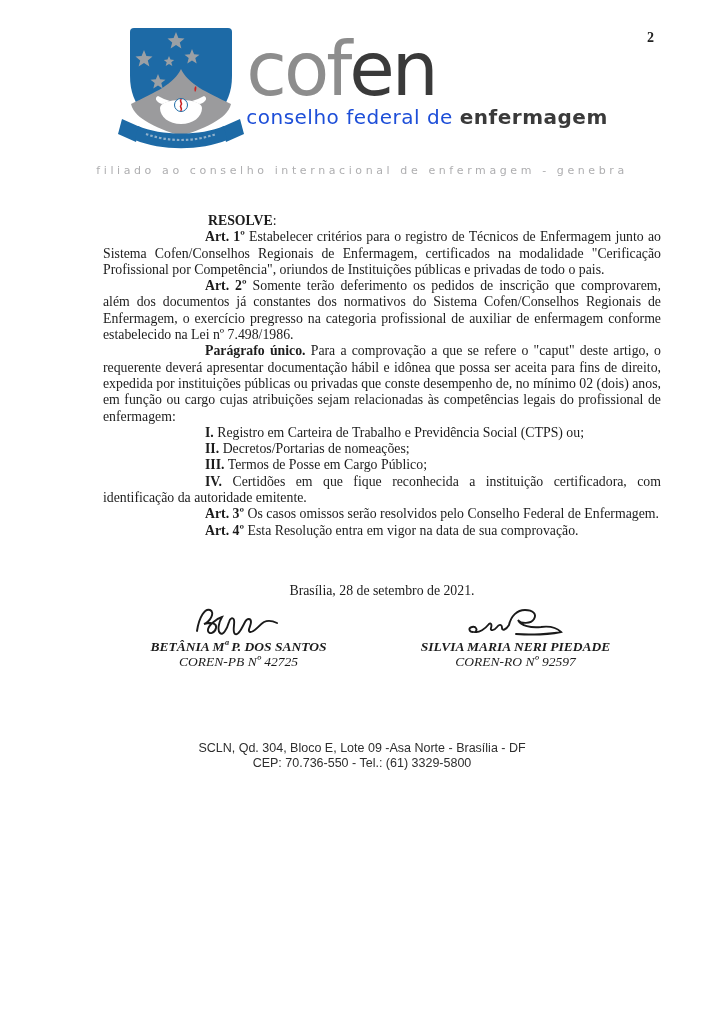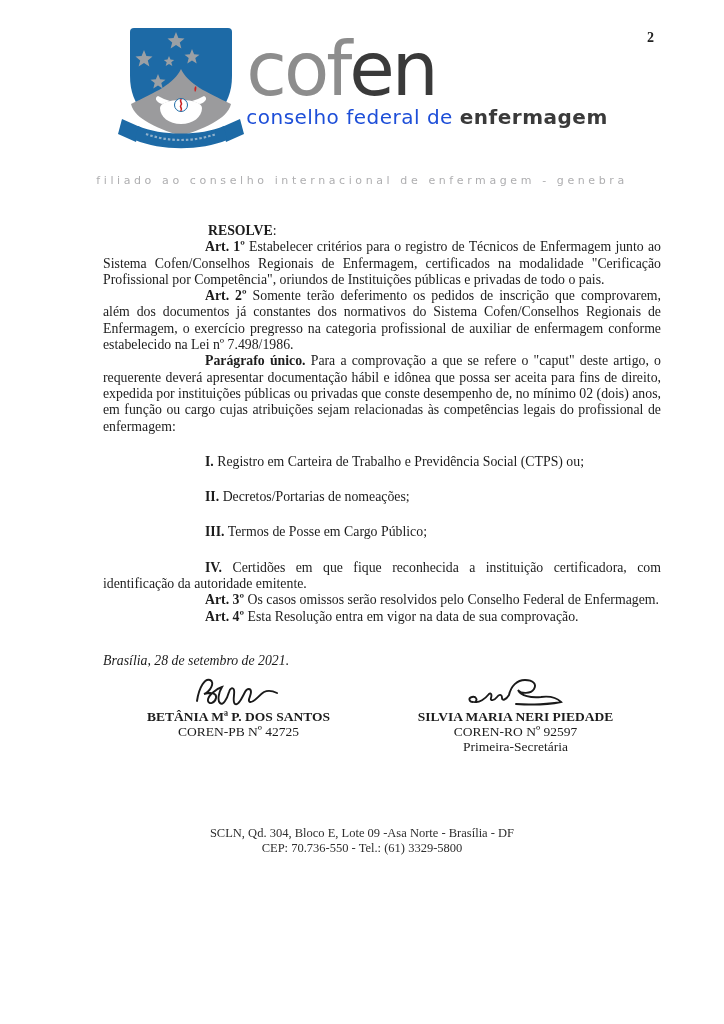--- a/index.html
+++ b/index.html
@@ -32,54 +32,55 @@
   .wm-light { color:#8d8d8d; }
   .wm-dark  { color:#3a3a3a; }
   .wordmark-sub {
     font-family:"DejaVu Sans", sans-serif;
     font-size:20px; line-height:1.15; margin-top:2px;
     letter-spacing:0.5px;
   }
   .ws-light { color:#1d4ed8; font-weight:400; }
   .ws-dark  { color:#3a3a3a; font-weight:700; }
   .tagline {
-    margin-top:24px;
+    margin-top:14px;
     text-align:center;
     font-family:"DejaVu Sans", sans-serif;
     font-size:11px; letter-spacing:3.6px;
     color:#aeaeb0; font-weight:500;
   }
   
   main {
     margin:36px 63px 0 103px;
     font-size:13.8px; line-height:16.3px;
     text-align:justify;
   }
   .resolve { text-indent:105px; }
   .resolve .lead { font-weight:bold; }
   p.para { text-indent:102px; }
-  p.item { margin-top:19px; text-indent:102px; }
+  p.item { text-indent:102px; }
   .lead { font-weight:bold; }
-  p.date { margin-top:28px; text-align:left; text-indent:0;font-style:italic; }
+  p.date { margin-top:44px; text-align:center; text-indent:0; }
   
   .signatures {
     display:flex; justify-content:space-between;
     margin:6px 70px 0 100px;
+    font-style:italic;
   }
   .sig-block {
     width:290px; text-align:center;
     font-size:13.5px; line-height:15px;
   }
   .sig-scribble { height:34px; display:block; margin:0 auto; }
   .sig-name { font-weight:bold; }
   
   footer {
     margin-top:72px;
     text-align:center;
-    font-family:Liberation Serif, serif;
+    font-family:Liberation Sans, sans-serif;
     font-size:12.5px; line-height:15px;
     color:#2e2e2e;
   }
 </style>
 </head>
 <body>
 
 <div class="page">
 
   <div class="page-number">2</div>
@@ -161,21 +162,20 @@
       </svg>
       <div class="sig-name">BETÂNIA Mª P. DOS SANTOS</div>
       <div class="sig-registry">COREN-PB Nº 42725</div>
     </div>
     <div class="sig-block">
       <svg class="sig-scribble" width="110" height="34" viewBox="0 0 110 34" aria-hidden="true">
         <path d="M12,27 C8,27 7,23 11,22 C15,21 17,25 14,27 C18,28 24,24 28,19 C30,17 31,20 30,23 C29,26 33,26 36,22 C38,19 41,19 41,23 C41,26 45,25 48,20 C50,11 56,5 64,5 C72,5 76,9 73,14 C70,19 60,19 57,15 C60,21 70,23 80,22 C88,21 96,23 100,27 C90,29 70,30 55,29" fill="none" stroke="#1a1a1a" stroke-width="1.9" stroke-linecap="round"></path>
       </svg>
       <div class="sig-name">SILVIA MARIA NERI PIEDADE</div>
       <div class="sig-registry">COREN-RO Nº 92597</div>
-      <div class="sig-role">Primeira-Secretária</div>
     </div>
   </div>
 
   <footer>
     <div>SCLN, Qd. 304, Bloco E, Lote 09 -Asa Norte - Brasília - DF</div>
     <div>CEP: 70.736-550 - Tel.: (61) 3329-5800</div>
   </footer>
 
 </div>
 

